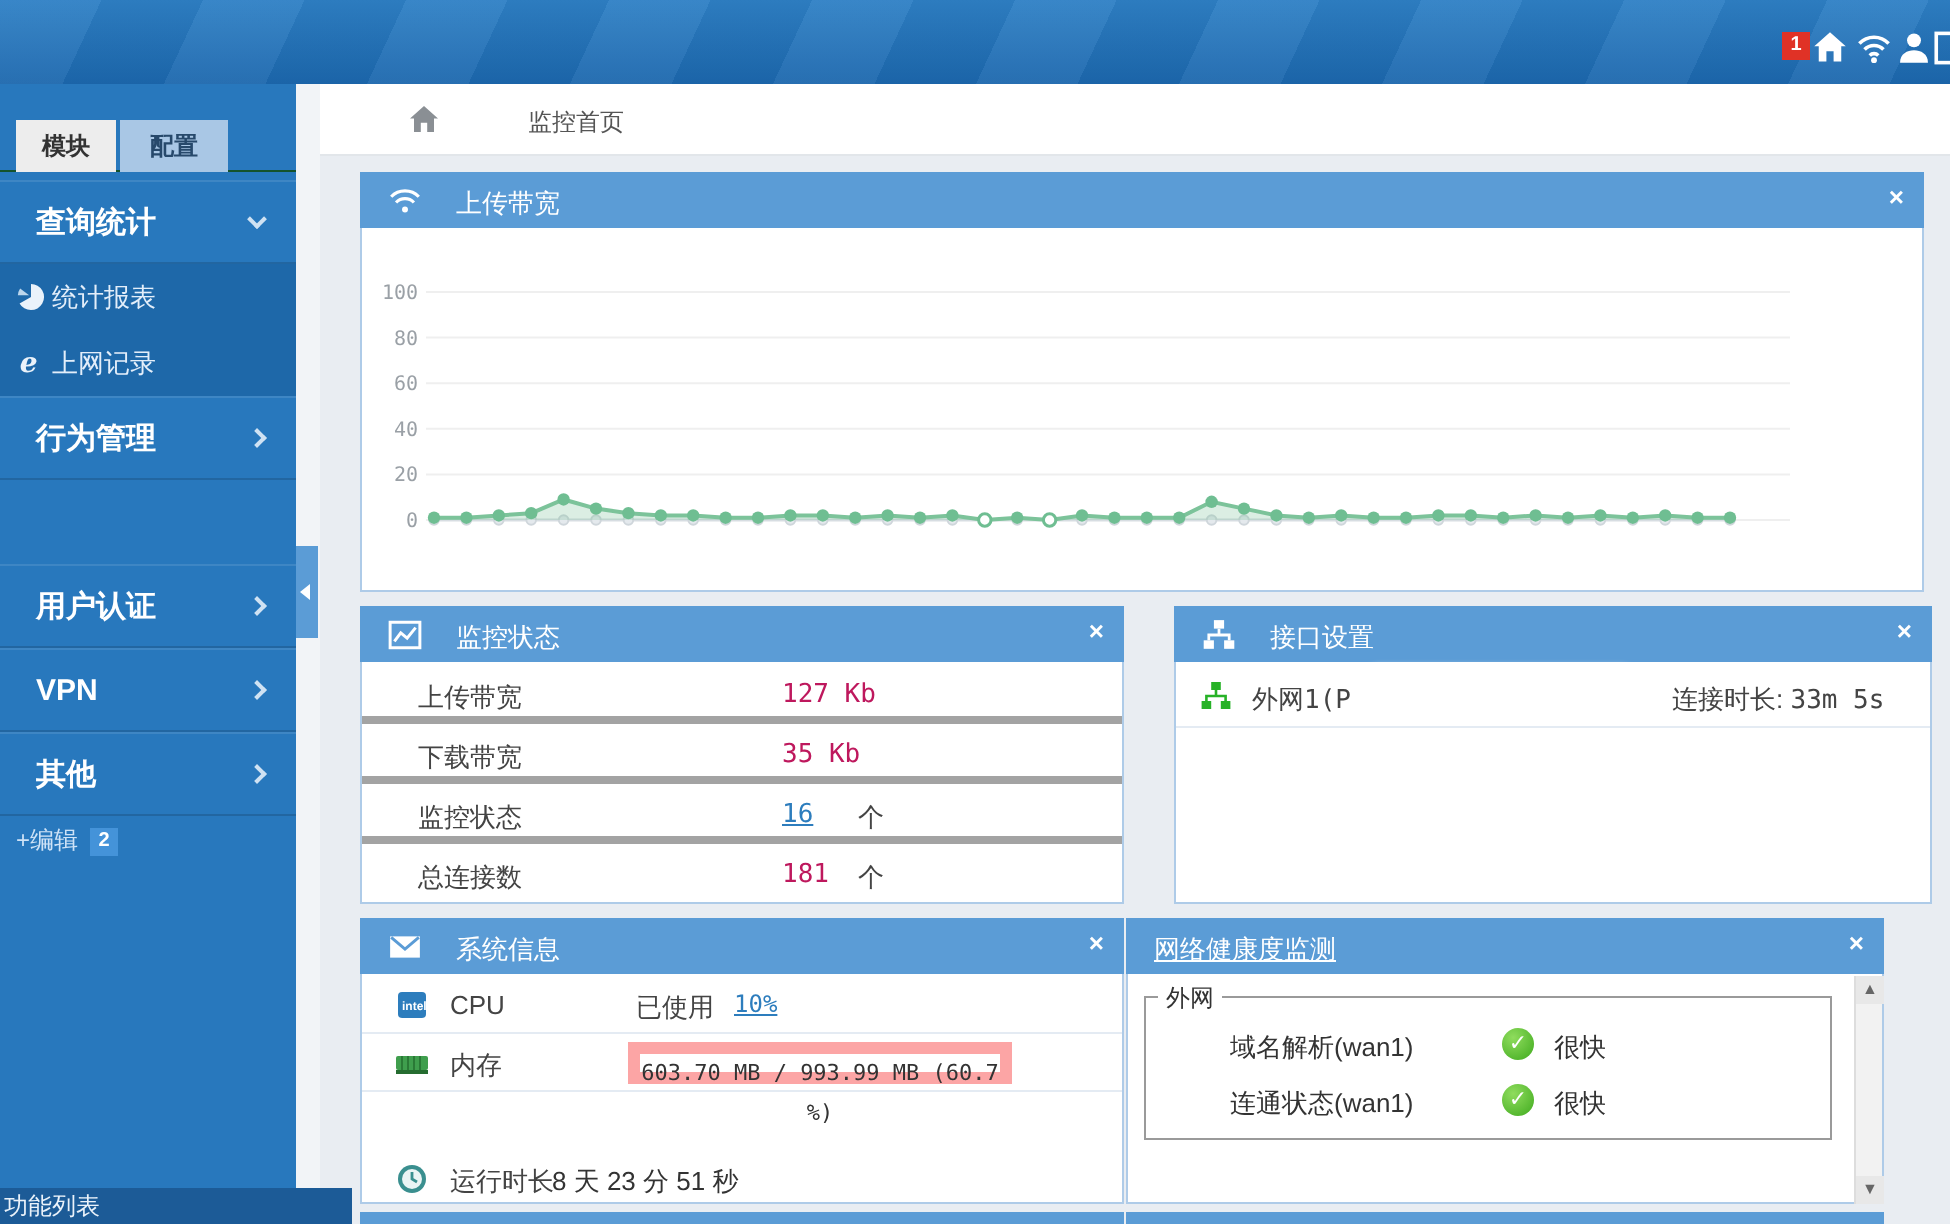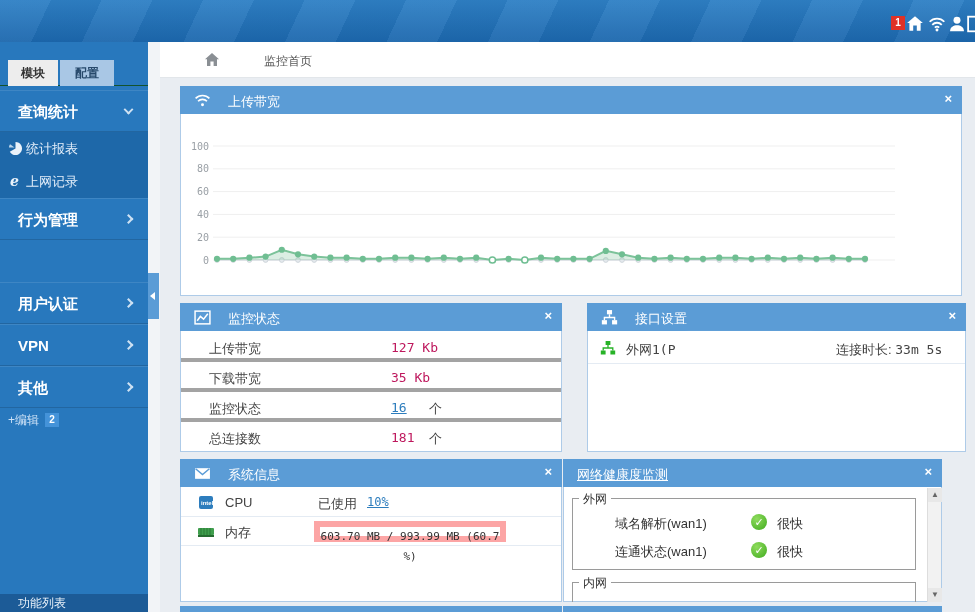--- a/index.html
+++ b/index.html
@@ -28,22 +28,22 @@
     line-height:42px; padding-left:18px; border-bottom:1px solid rgba(0,0,0,0.14); border-top:1px solid rgba(255,255,255,0.10); cursor:pointer; }
   .chev { position:absolute; right:16px; top:50%; width:7px; height:7px; border-right:2px solid #cfe2f3; border-bottom:2px solid #cfe2f3; }
   .chev-down { transform:translateY(-70%) rotate(45deg); }
   .chev-right { transform:translateY(-50%) rotate(-45deg); }
   #submenu { position:absolute; left:0; top:90px; width:148px; height:66px; background:#1e68a9; }
   .sub-item { position:relative; height:33px; line-height:33px; color:#e3eefa; font-size:13px; padding-left:26px; cursor:pointer; }
   .sub-icon { position:absolute; left:8px; top:9px; width:15px; height:15px; }
   #edit-row { position:absolute; left:8px; top:368px; width:140px; height:20px; color:#cfe3f7; font-size:12px; line-height:20px; cursor:pointer; }
   #edit-badge { display:inline-block; margin-left:6px; min-width:14px; height:14px; background:#4493d9; color:#fff;
     font-size:10px; font-weight:700; text-align:center; line-height:14px; vertical-align:1px; }
-  #side-footer { position:absolute; left:0; bottom:0; width:148px; height:18px; background:#1c5b97; color:#eaf2fa;
-    font-size:12px; line-height:18px; padding-left:18px; }
+  #side-footer { position:absolute; left:0; bottom:0; width:176px; height:18px; background:#1c5b97; color:#eaf2fa;
+    font-size:12px; line-height:18px; padding-left:2px; }
   #collapse-handle { position:absolute; left:148px; top:273px; width:11px; height:46px; background:#5b9cd6; cursor:pointer; }
   #collapse-handle .tri { position:absolute; left:2px; top:19px; width:0; height:0;
     border-top:4px solid transparent; border-bottom:4px solid transparent; border-right:5px solid #fff; }
 
   
   #main { position:absolute; left:160px; top:42px; width:815px; height:438px; background:#e9edf2; }
   #breadcrumb { position:absolute; left:0; top:0; width:815px; height:36px; background:#fff; border-bottom:1px solid #e2e6ea; }
   #bc-home { position:absolute; left:44px; top:10px; width:16px; height:16px; fill:#8a8f94; }
   #bc-title { position:absolute; left:104px; top:11px; font-size:12px; color:#555; }
 
@@ -375,20 +375,29 @@
     </div>
     <div class="s-row" style="top:57px">
       <svg class="s-icon" viewBox="0 0 18 17">
         <rect x="1" y="5" width="16" height="7" rx="1" fill="#3f9e4d"></rect>
         <path d="M4 5 V12 M7 5 V12 M10 5 V12 M13 5 V12" stroke="#2a7a36" stroke-width="1"></path>
         <rect x="1" y="12" width="16" height="2" fill="#256c30"></rect>
       </svg>
       <span class="s-label">内存</span>
       <span class="s-box mono">603.70 MB / 993.99 MB (60.7 %)</span>
     </div>
+    <div class="s-row" style="top:115px; border-bottom:none">
+      <svg class="s-icon" viewBox="0 0 18 17">
+        <circle cx="9" cy="8.5" r="7" fill="#3a8f8f"></circle>
+        <circle cx="9" cy="8.5" r="5" fill="#eaf4f4"></circle>
+        <path d="M9 5 V8.5 L11.5 10" stroke="#3a8f8f" stroke-width="1.4" fill="none"></path>
+      </svg>
+      <span class="s-label">运行时长</span>
+      <span class="s-value">8 天 23 分 51 秒</span>
+    </div>
   </div>
 
   <div class="panel" id="panel-health">
     <div class="panel-header">
       <span class="panel-title panel-title-link">网络健康度监测</span>
       <span class="panel-close">×</span>
     </div>
     <div id="health-body">
       <div class="fieldset" id="fs-wan">
         <span class="fs-legend">外网</span>
@@ -396,23 +405,20 @@
           <span class="h-label">域名解析(wan1)</span>
           <span class="h-status-icon">✓</span>
           <span class="h-status">很快</span>
         </div>
         <div class="h-row" style="top:12px">
           <span class="h-label">连通状态(wan1)</span>
           <span class="h-status-icon">✓</span>
           <span class="h-status">很快</span>
         </div>
       </div>
-      <div class="fieldset" id="fs-lan">
-        <span class="fs-legend">内网</span>
-      </div>
     </div>
     <div id="health-scroll">
       <div class="scr-btn" style="top:0">▲</div>
       <div class="scr-btn" style="bottom:0">▼</div>
     </div>
   </div>
 
   <div class="partial-header" id="ph-left"></div>
   <div class="partial-header" id="ph-right"></div>
 </div>

